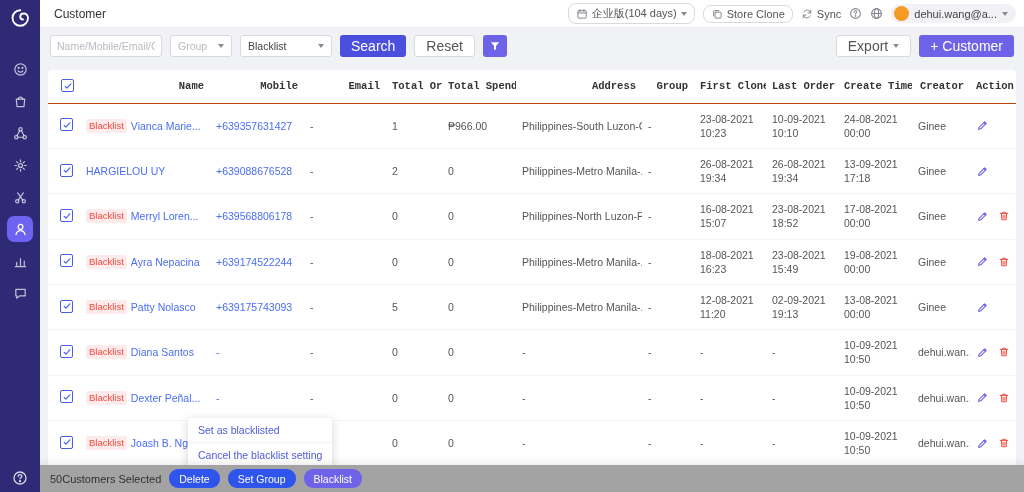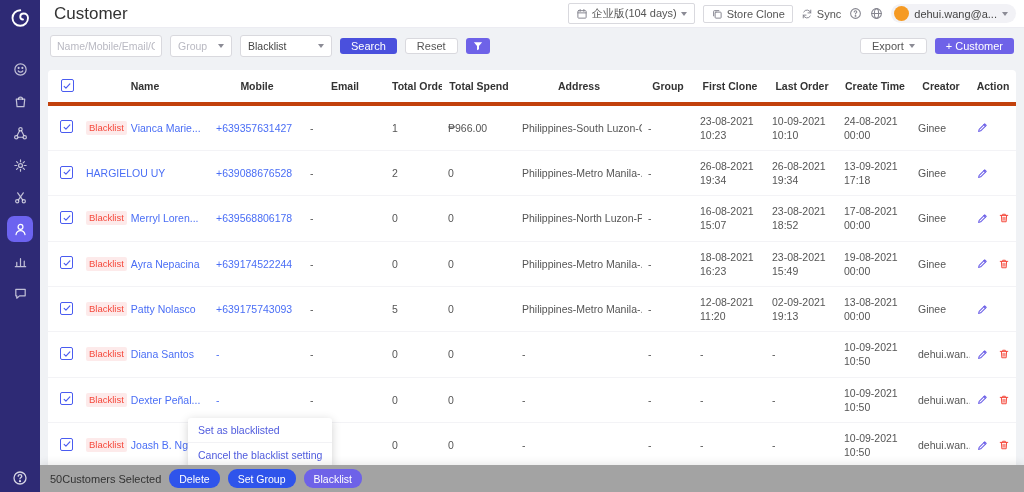--- a/index.html
+++ b/index.html
@@ -11,48 +11,48 @@
   .sidebar { width:40px; background:#2e2a75; height:492px; flex:none; display:flex; flex-direction:column; align-items:center; position:relative; z-index:40; }
   .logo { margin-top:6px; width:24px; height:24px; display:flex; align-items:center; justify-content:center; }
   .side-nav { margin-top:26px; display:flex; flex-direction:column; gap:6px; align-items:center; }
   .side-item { width:26px; height:26px; border-radius:7px; display:flex; align-items:center; justify-content:center; color:rgba(255,255,255,.7); cursor:pointer; }
   .side-item.active { background:#6c63f0; color:#fff; }
   .side-bottom { position:absolute; bottom:6px; left:0; width:40px; display:flex; justify-content:center; color:rgba(255,255,255,.8); }
 
   
   .main { flex:1; position:relative; height:492px; overflow:hidden; }
   .topbar { height:28px; background:#fff; border-bottom:1px solid #ececf2; display:flex; align-items:center; padding:0 8px 0 14px; }
-  .page-title { font-size:17px; color:#333; font-weight:500; }
+  .page-title { font-size:12px; color:#333; font-weight:500; }
   .topbar-right { margin-left:auto; display:flex; align-items:center; gap:8px; }
-  .chip { display:flex; align-items:center; gap:4px; border:1px solid #d9d9de; border-radius:2px; padding:2px 7px; color:#555; cursor:pointer; background:#fff; white-space:nowrap; }
+  .chip { display:flex; align-items:center; gap:4px; border:1px solid #d9d9de; border-radius:8px; padding:2px 7px; color:#555; cursor:pointer; background:#fff; white-space:nowrap; }
   .plain-btn { display:flex; align-items:center; gap:4px; color:#555; cursor:pointer; white-space:nowrap; }
   .icon-gray { color:#85858f; display:flex; }
   .user-chip { display:flex; align-items:center; gap:5px; background:#f2f2f6; border-radius:11px; padding:2px 8px 2px 3px; cursor:pointer; color:#444;justify-content:center; }
   .avatar { width:15px; height:15px; border-radius:50%; background:#f59a23; flex:none; }
   .caret { width:0; height:0; border-left:3.5px solid transparent; border-right:3.5px solid transparent; border-top:4px solid #8b8b95; }
 
   
   .filter-bar { height:36px; background:#f0f2f5; display:flex; align-items:center; gap:8px; padding:0 10px; }
   .f-input { height:22px; width:112px; border:1px solid #d9d9de; border-radius:3px; padding:0 6px; font-size:10.5px; color:#555; background:#fff; outline:none; font-family:inherit; }
   .f-input::placeholder { color:#b9b9c2; }
   .select { height:22px; background:#fff; border:1px solid #d9d9de; border-radius:3px; display:flex; align-items:center; justify-content:space-between; padding:0 7px; cursor:pointer; font-size:10.5px; }
   .select .ph { color:#b9b9c2; }
   .select .val { color:#444; }
   .sel-sm { width:62px; } .sel-md { width:92px; } .sel-lg { width:165px; }
-  .btn { height:16px; border:none; border-radius:3px; font-size:11px; padding:0 11px; cursor:pointer; font-family:inherit; display:inline-flex; align-items:center; gap:5px; }
+  .btn { height:22px; border:none; border-radius:3px; font-size:14px; padding:0 11px; cursor:pointer; font-family:inherit; display:inline-flex; align-items:center; gap:5px; }
   .btn-search { background:#4a50dd; color:#fff; }
   .btn-ghost { background:#fff; border:1px solid #d9d9de; color:#555; }
   .btn-funnel { background:#6e62e8; color:#fff; width:24px; padding:0; justify-content:center; }
   .spacer { flex:1; }
   .btn-purple { background:#6e62e8; color:#fff; }
 
   
   .card { margin:6px 8px 0 8px; background:#fff; border-radius:4px; overflow:hidden; }
   table { border-collapse:collapse; table-layout:fixed; width:968px; }
-  th { font-size:10.5px; color:#333; font-weight:700; text-align:center; padding:9px 6px; border-bottom:4px solid #c2410c; white-space:nowrap; overflow:hidden; }
+  th { font-size:10.5px; color:#333; font-weight:700; text-align:right; padding:9px 6px; border-bottom:1px solid #c2410c; white-space:nowrap; overflow:hidden;font-family:Liberation Mono, monospace; }
   td { font-size:10.5px; color:#555; padding:8px 6px; border-bottom:1px solid #f3f3f6; white-space:nowrap; overflow:hidden; vertical-align:middle; line-height:1.35; }
   th:first-child, td:first-child { padding-left:12px; }
   .dt { white-space:pre-line; }
   .link { color:#4a6ef5; cursor:pointer;text-align:center; }
   .tag { display:inline-block; font-size:9.5px; color:#f5483b; background:#fdeaea; border-radius:2px; padding:0 3px; margin-right:4px; line-height:14px; vertical-align:1px; }
   .checkbox { display:inline-flex; width:13px; height:13px; border:1px solid #4a5cf0; border-radius:2px; align-items:center; justify-content:center; background:#fff; cursor:pointer; }
   .act { display:flex; gap:9px; align-items:center; }
   .act .ic-edit { color:#6e62e8; cursor:pointer; display:flex; }
   .act .ic-del { color:#f5483b; cursor:pointer; display:flex; }
 

